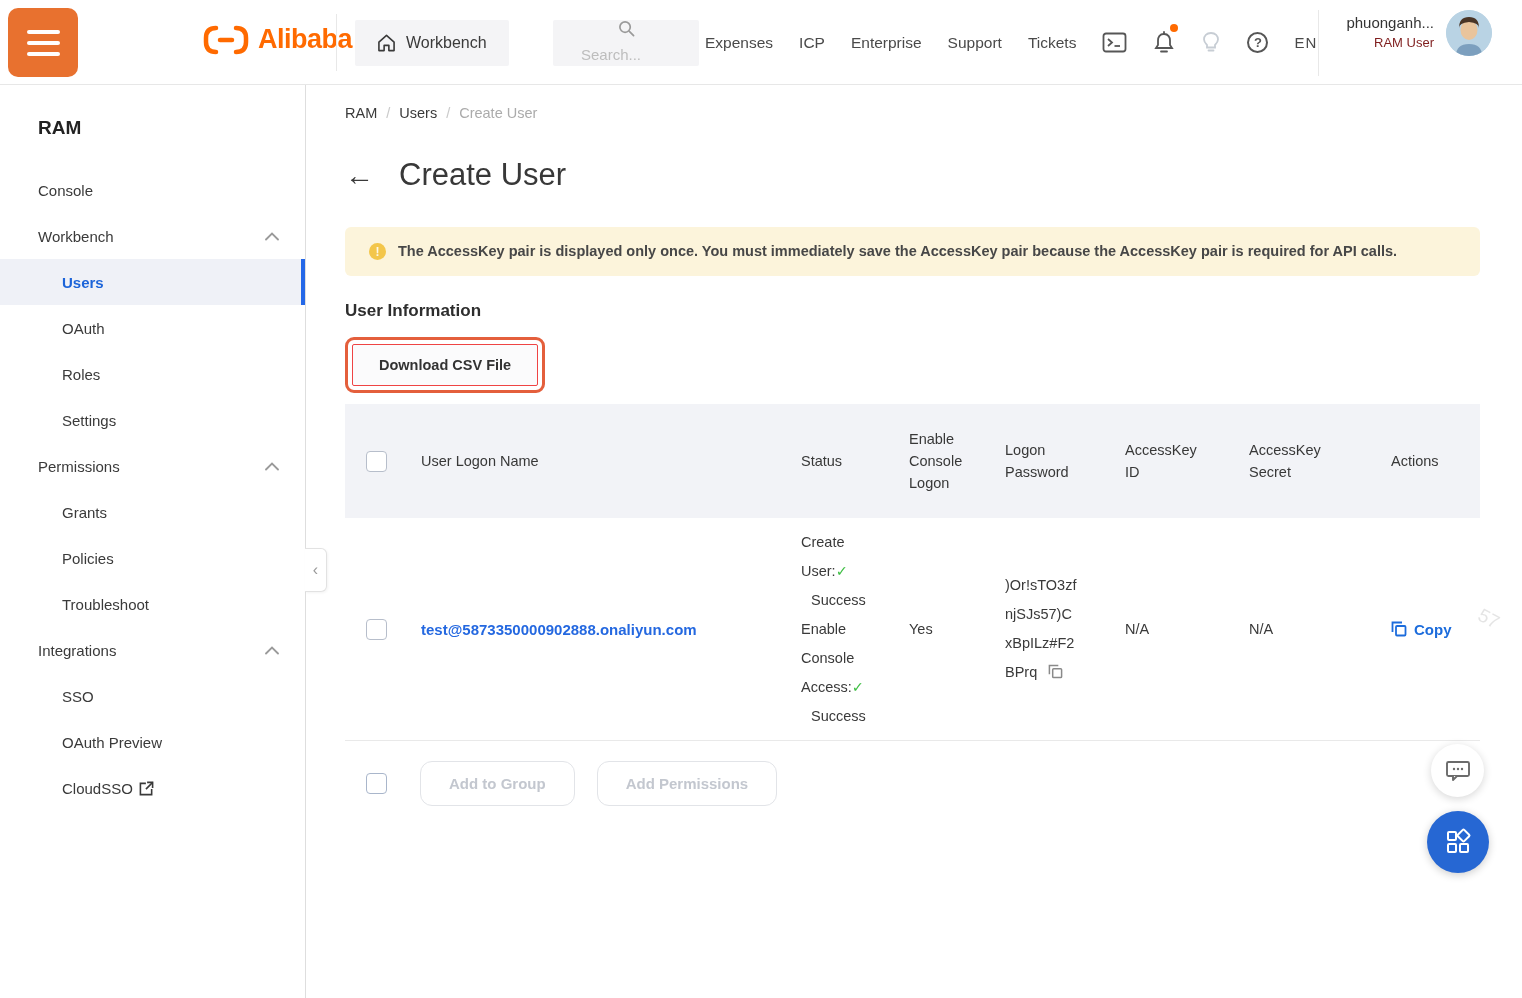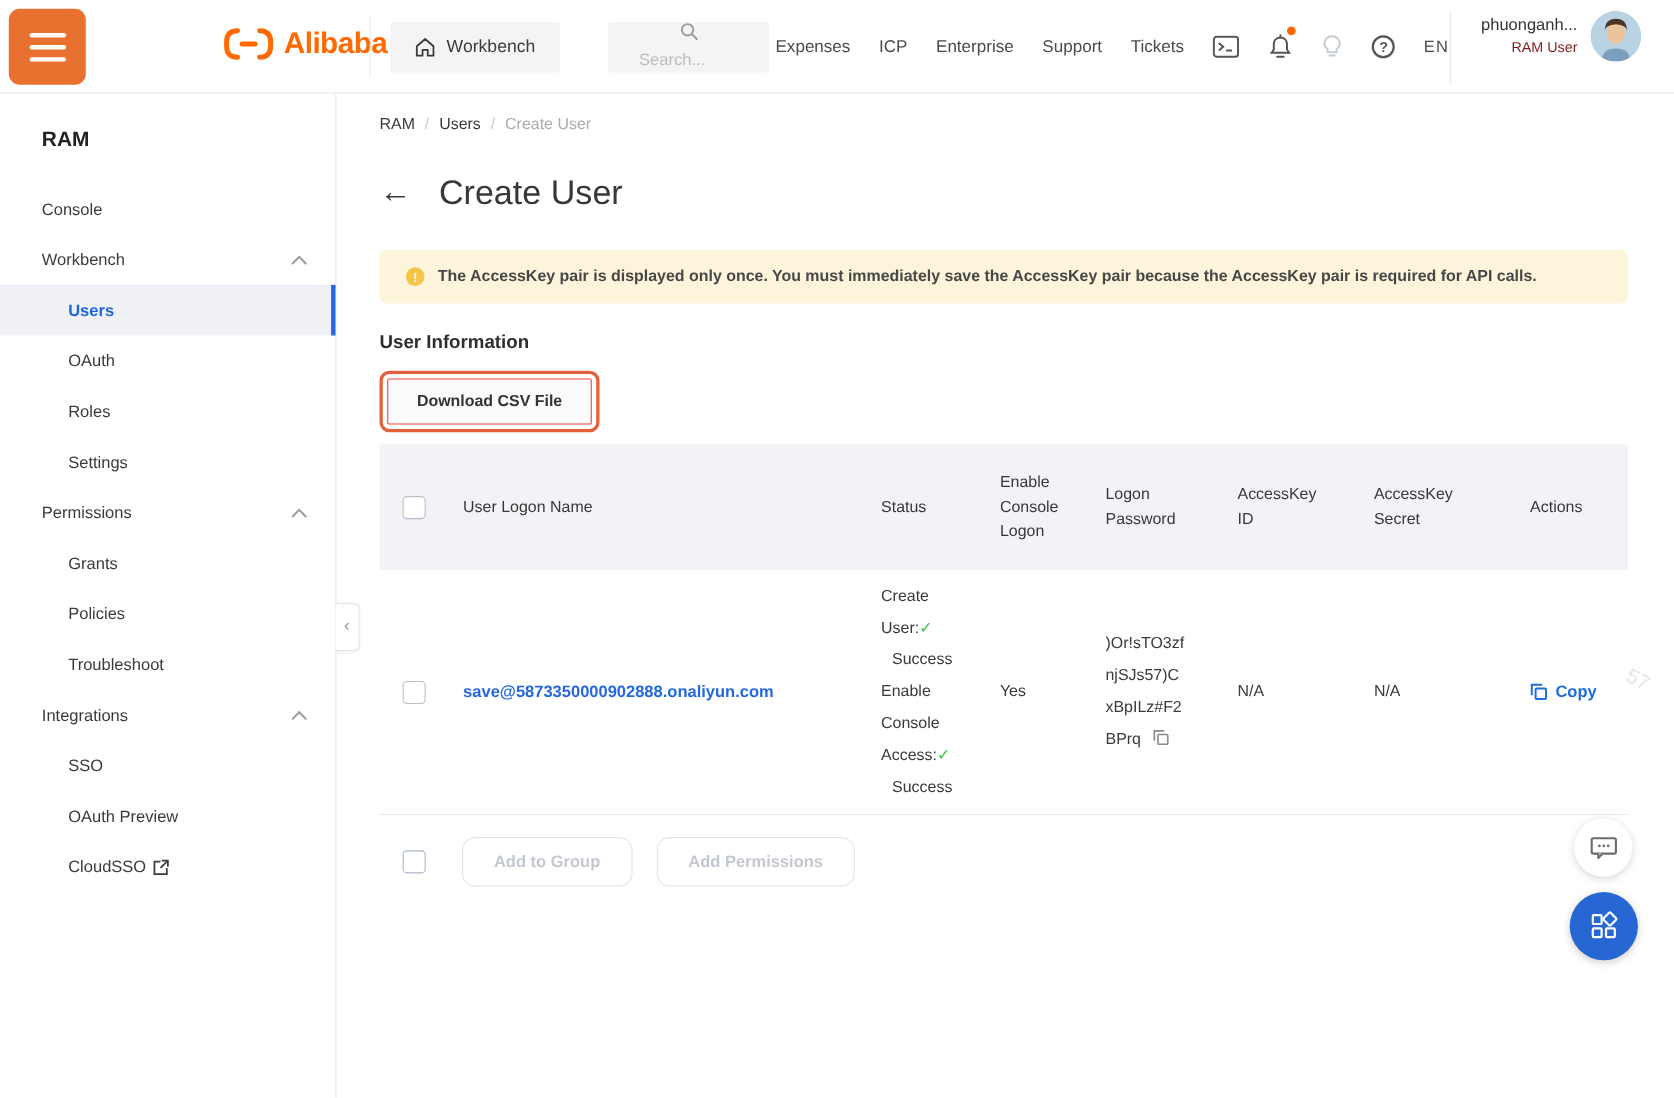--- a/index.html
+++ b/index.html
@@ -306,21 +306,21 @@
       <div class="th">Actions</div>
     </div>
 
     
     <div class="grid trow">
       <div class="td">
           <span class="checkbox"></span>
         </div>
 
       <div class="td">
-        <span class="user-link">save@5873350000902888.onaliyun.com</span>
+        <span class="user-link">test@5873350000902888.onaliyun.com</span>
       </div>
 
       <div class="td">
         <div class="status-lines">
           <div><span>Create</span></div>
           <div><span>User:</span><span class="check">✓</span></div>
           <div class="indent"><span>Success</span></div>
           <div><span>Enable</span></div>
           <div><span>Console</span></div>
           <div><span>Access:</span><span class="check">✓</span></div>

